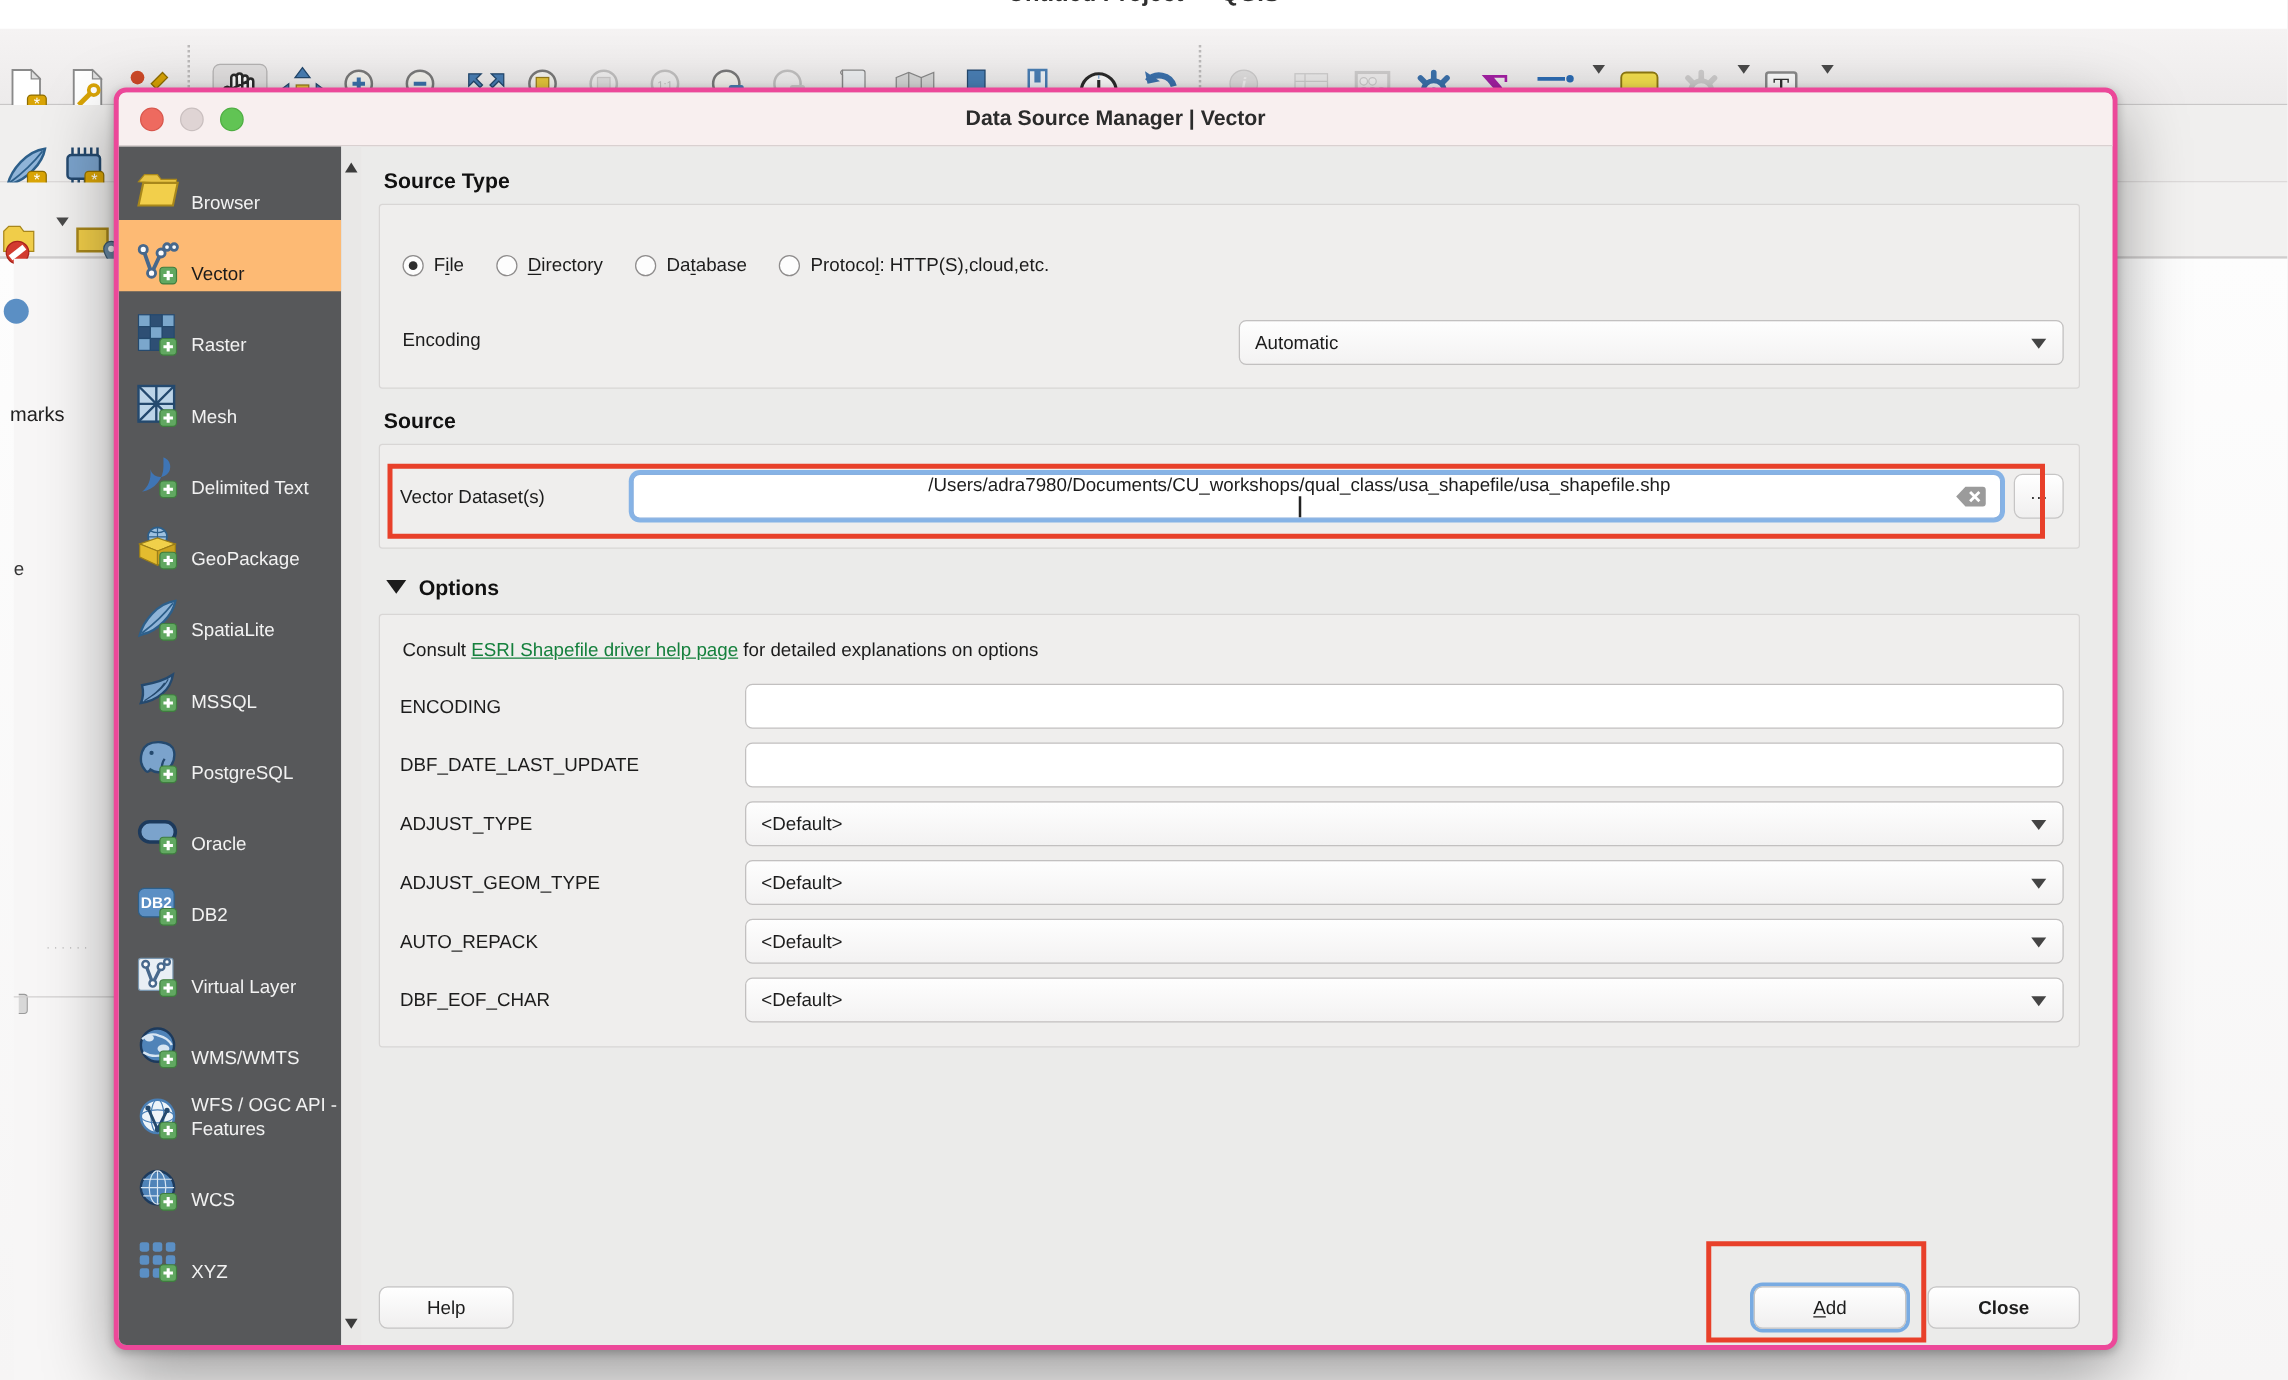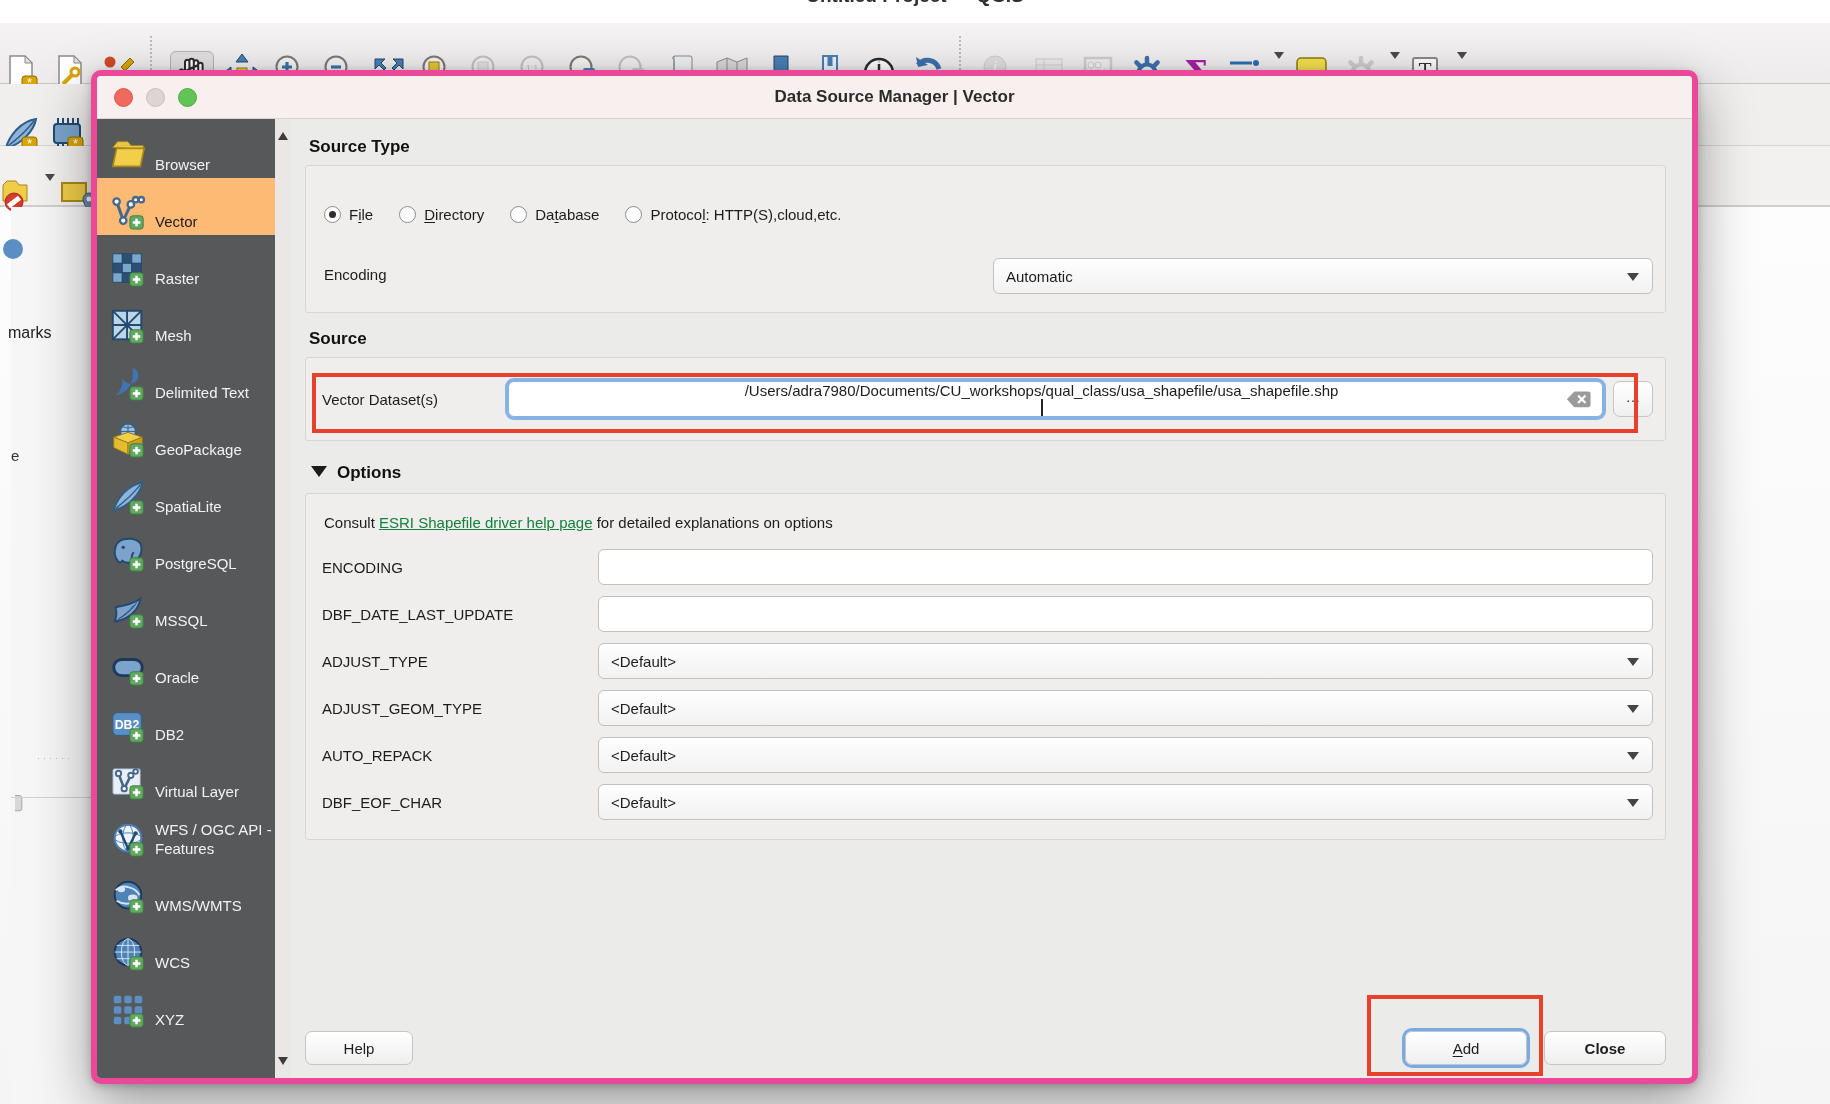--- a/index.html
+++ b/index.html
@@ -33,21 +33,21 @@
   .tbi.disabled{opacity:.38;filter:grayscale(1);}
   .tbi.small svg{width:34px;height:34px;}
   .caret{width:0;height:0;border:5px solid transparent;border-top:7px solid #4a4a4a;
          margin-left:1px;margin-top:9px;flex:0 0 auto;}
   .tsep{width:8px;height:34px;border-left:2px dotted #bdbbbb;margin:0 3px;flex:0 0 auto;}
 
   
   .dialog{position:absolute;left:91px;top:70px;width:1595px;height:1002px;
           background:#ebebea;border-radius:10px;z-index:10;
           box-shadow:0 20px 55px rgba(0,0,0,.38),0 2px 8px rgba(0,0,0,.22);
-          display:flex;flex-direction:column;overflow:hidden;border:6px solid #ec4899;}
+          display:flex;flex-direction:column;overflow:hidden;border:4px solid #ec4899;}
   .dlg-titlebar{height:42px;background:#f8efef;border-bottom:1px solid #d9d0d0;
                 display:flex;align-items:center;position:relative;flex:0 0 auto;}
   .tl{width:19px;height:19px;border-radius:50%;margin-right:13px;box-sizing:border-box;}
   .tl-wrap{display:flex;padding-left:17px;}
   .tl.red{background:#ee6a5f;border:1px solid #d8564c;}
   .tl.min{background:#dfd4d4;border:1px solid #c9bfbf;}
   .tl.grn{background:#61c454;border:1px solid #4eae42;}
   .dlg-title{position:absolute;left:0;right:0;text-align:center;font-weight:bold;
              font-size:17px;color:#2b2b2b;}
   .dlg-body{flex:1;display:flex;min-height:0;}
@@ -520,39 +520,39 @@
               <path d="M7 32 C15 26 26 16 33 7" stroke="#2d5f8a" stroke-width="1.5" fill="none"></path>
               <rect x="22" y="24" width="14" height="14" rx="3" fill="#61a861" stroke="#3e7d3e"></rect>
               <path d="M29 27v8M25 31h8" stroke="#fff" stroke-width="2.6"></path>
             </svg>
           </span>
           <span class="slabel">SpatiaLite</span>
         </div>
         <div class="side-item">
           <span class="sicon">
             <svg viewBox="0 0 40 40">
+              <path d="M6 31 C20 29 31 20 33 7 C26 12 13 15 7 16 q2 8-1 15z" fill="#7ba3cc" stroke="#24496e" stroke-width="2"></path>
+              <path d="M12 27 C18 24 26 17 29 11 M9 29 C14 26 22 20 26 14" stroke="#24496e" fill="none"></path>
+              <rect x="22" y="24" width="14" height="14" rx="3" fill="#61a861" stroke="#3e7d3e"></rect>
+              <path d="M29 27v8M25 31h8" stroke="#fff" stroke-width="2.6"></path>
+            </svg>
+          </span>
+          <span class="slabel">MSSQL</span>
+        </div>
+        <div class="side-item">
+          <span class="sicon">
+            <svg viewBox="0 0 40 40">
               <path d="M7 12 q-3 10 3 16 q2 2 4-1 q4 3 9 2 q1 4 5 4 q3 0 3-3 l0-6 q4-5 3-12 q-1-7-11-8 q-13-1-16 8z" fill="#7ba3cc" stroke="#24496e" stroke-width="2"></path>
               <circle cx="15" cy="13" r="1.8" fill="#24496e"></circle>
               <path d="M24 28 q-1-6 2-10" stroke="#24496e" fill="none" stroke-width="2"></path>
               <rect x="22" y="24" width="14" height="14" rx="3" fill="#61a861" stroke="#3e7d3e"></rect>
               <path d="M29 27v8M25 31h8" stroke="#fff" stroke-width="2.6"></path>
             </svg>
           </span>
           <span class="slabel">PostgreSQL</span>
-        </div>
-        <div class="side-item">
-          <span class="sicon">
-            <svg viewBox="0 0 40 40">
-              <path d="M6 31 C20 29 31 20 33 7 C26 12 13 15 7 16 q2 8-1 15z" fill="#7ba3cc" stroke="#24496e" stroke-width="2"></path>
-              <path d="M12 27 C18 24 26 17 29 11 M9 29 C14 26 22 20 26 14" stroke="#24496e" fill="none"></path>
-              <rect x="22" y="24" width="14" height="14" rx="3" fill="#61a861" stroke="#3e7d3e"></rect>
-              <path d="M29 27v8M25 31h8" stroke="#fff" stroke-width="2.6"></path>
-            </svg>
-          </span>
-          <span class="slabel">MSSQL</span>
         </div>
         <div class="side-item">
           <span class="sicon">
             <svg viewBox="0 0 40 40">
               <rect x="5" y="11" width="30" height="17" rx="8.5" fill="#7ba3cc" stroke="#1d3a5c" stroke-width="3"></rect>
               <rect x="22" y="24" width="14" height="14" rx="3" fill="#61a861" stroke="#3e7d3e"></rect>
               <path d="M29 27v8M25 31h8" stroke="#fff" stroke-width="2.6"></path>
             </svg>
           </span>
           <span class="slabel">Oracle</span>
@@ -577,51 +577,51 @@
                 <circle cx="10" cy="11" r="2.8"></circle>
                 <circle cx="16" cy="27" r="2.8"></circle>
                 <circle cx="23" cy="13" r="2.8"></circle>
                 <circle cx="28" cy="9" r="2.4"></circle>
               </g>
               <rect x="22" y="24" width="14" height="14" rx="3" fill="#61a861" stroke="#3e7d3e"></rect>
               <path d="M29 27v8M25 31h8" stroke="#fff" stroke-width="2.6"></path>
             </svg>
           </span>
           <span class="slabel">Virtual Layer</span>
+        </div>
+        <div class="side-item">
+          <span class="sicon">
+            <svg viewBox="0 0 40 40">
+              <circle cx="20" cy="19" r="14" fill="#4f83b8" stroke="#1d3a5c" stroke-width="2"></circle>
+              <path d="M7 14 q7-6 14-3 q8 2 11 8 M8 25 q8 5 17 2" stroke="#d7e5f2" stroke-width="2" fill="none"></path>
+              <ellipse cx="13" cy="13" rx="4" ry="3" fill="#d7e5f2"></ellipse>
+              <ellipse cx="25" cy="22" rx="5" ry="3.5" fill="#d7e5f2"></ellipse>
+              <rect x="22" y="24" width="14" height="14" rx="3" fill="#61a861" stroke="#3e7d3e"></rect>
+              <path d="M29 27v8M25 31h8" stroke="#fff" stroke-width="2.6"></path>
+            </svg>
+          </span>
+          <span class="slabel">WMS/WMTS</span>
         </div>
         <div class="side-item">
           <span class="sicon">
             <svg viewBox="0 0 40 40">
               <circle cx="20" cy="19" r="14" fill="#eef4f9" stroke="#4a7fb5" stroke-width="2"></circle>
               <ellipse cx="20" cy="19" rx="14" ry="5.5" fill="none" stroke="#4a7fb5"></ellipse>
               <ellipse cx="20" cy="19" rx="5.5" ry="14" fill="none" stroke="#4a7fb5"></ellipse>
               <path d="M12 12 L20 30 L28 14" fill="none" stroke="#24496e" stroke-width="2.5"></path>
               <g fill="#24496e">
                 <circle cx="12" cy="12" r="2.2"></circle>
                 <circle cx="20" cy="30" r="2.2"></circle>
                 <circle cx="28" cy="14" r="2.2"></circle>
               </g>
               <rect x="22" y="24" width="14" height="14" rx="3" fill="#61a861" stroke="#3e7d3e"></rect>
               <path d="M29 27v8M25 31h8" stroke="#fff" stroke-width="2.6"></path>
             </svg>
           </span>
           <span class="slabel">WFS / OGC API - Features</span>
-        </div>
-        <div class="side-item">
-          <span class="sicon">
-            <svg viewBox="0 0 40 40">
-              <circle cx="20" cy="19" r="14" fill="#4f83b8" stroke="#1d3a5c" stroke-width="2"></circle>
-              <path d="M7 14 q7-6 14-3 q8 2 11 8 M8 25 q8 5 17 2" stroke="#d7e5f2" stroke-width="2" fill="none"></path>
-              <ellipse cx="13" cy="13" rx="4" ry="3" fill="#d7e5f2"></ellipse>
-              <ellipse cx="25" cy="22" rx="5" ry="3.5" fill="#d7e5f2"></ellipse>
-              <rect x="22" y="24" width="14" height="14" rx="3" fill="#61a861" stroke="#3e7d3e"></rect>
-              <path d="M29 27v8M25 31h8" stroke="#fff" stroke-width="2.6"></path>
-            </svg>
-          </span>
-          <span class="slabel">WMS/WMTS</span>
         </div>
         <div class="side-item">
           <span class="sicon">
             <svg viewBox="0 0 40 40">
               <circle cx="20" cy="19" r="14" fill="#4f83b8" stroke="#1d3a5c" stroke-width="2"></circle>
               <path d="M6 19 h28 M20 5 v28 M8 12 h24 M8 26 h24" stroke="#d7e5f2"></path>
               <ellipse cx="20" cy="19" rx="7" ry="14" fill="none" stroke="#d7e5f2"></ellipse>
               <rect x="22" y="24" width="14" height="14" rx="3" fill="#61a861" stroke="#3e7d3e"></rect>
               <path d="M29 27v8M25 31h8" stroke="#fff" stroke-width="2.6"></path>
             </svg>

